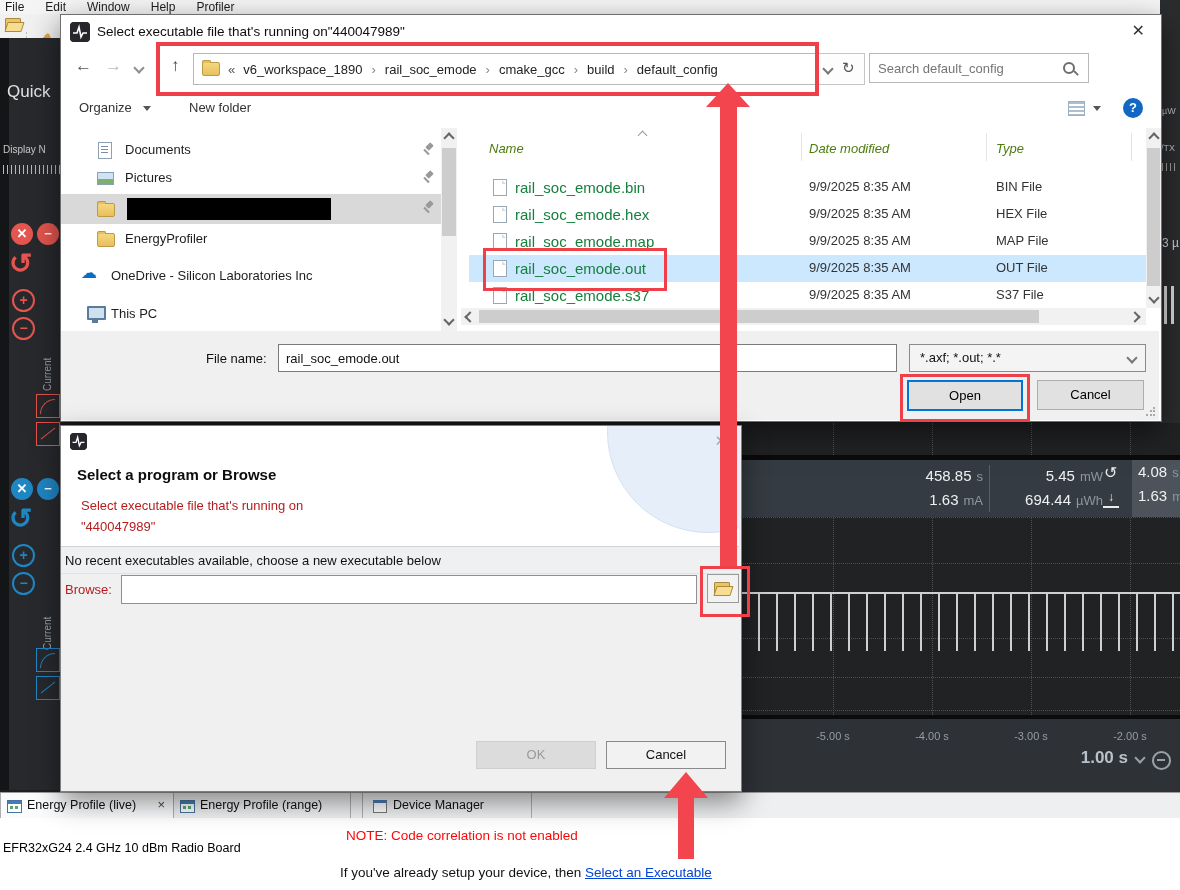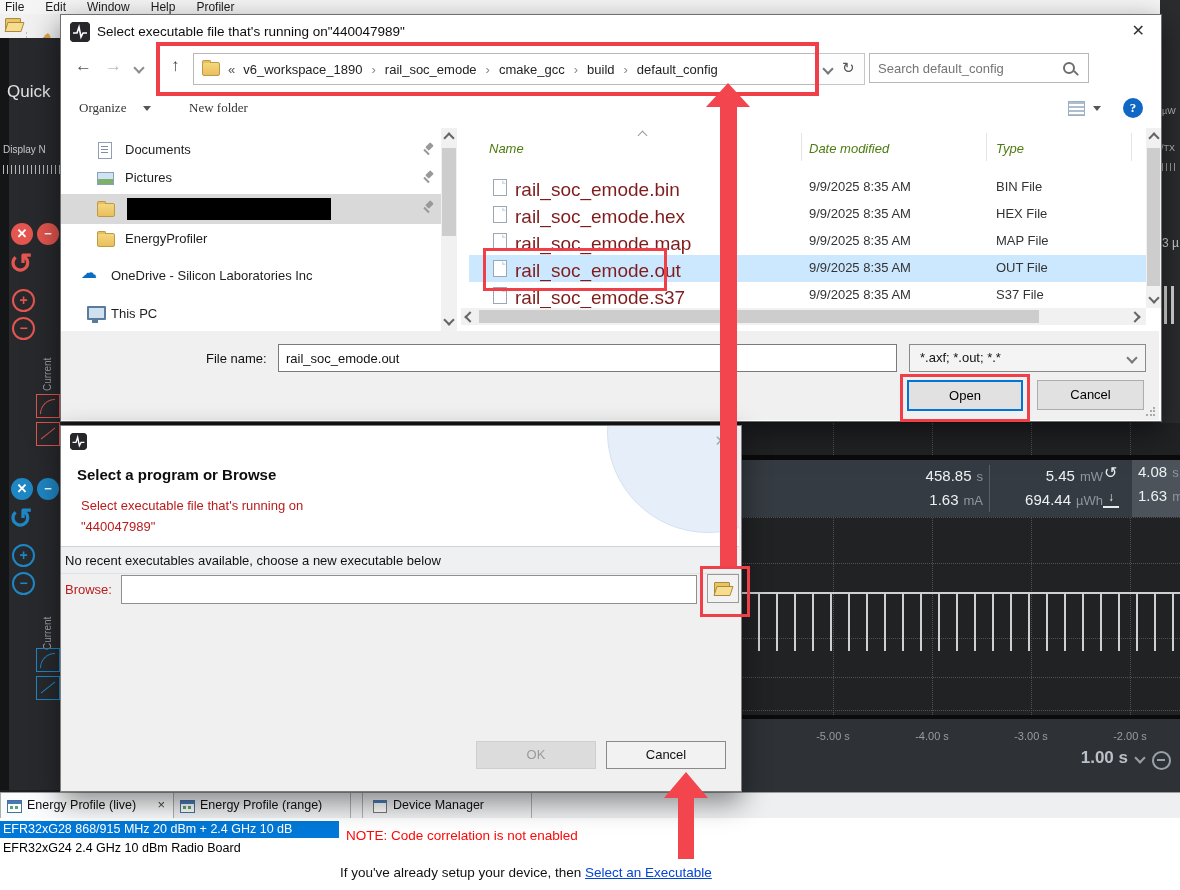--- a/index.html
+++ b/index.html
@@ -122,21 +122,21 @@
   .search-input{position:absolute;border:1px solid #b8b8b8;background:#fff;font-family:"Liberation Sans",sans-serif;
                 font-size:13px;color:#333;padding:0 26px 0 8px;outline:none;}
   .tbar-label{font-size:13px;color:#333;white-space:nowrap;}
   .help-circ{width:20px;height:20px;border-radius:50%;background:#1168c4;color:#fff;text-align:center;line-height:20px;font-size:13px;font-weight:bold;}
   .views{width:15px;height:13px;border:1px solid #9ab0c8;background:
          repeating-linear-gradient(#aebecd 0 2px,transparent 2px 4px);}
   .hdr{font-size:13px;color:#4d7c0f;white-space:nowrap;font-style:italic;}
   .colsep{width:1px;height:28px;background:#e4e4e4;}
   .frow{left:408px;width:679px;height:27px;}
   .frow.sel{background:#cce8ff;}
-  .frow .nm{position:absolute;left:46px;top:5px;font-size:19px;color:#7f1d1d;white-space:nowrap;}
+  .frow .nm{position:absolute;left:46px;top:5px;font-size:15px;color:#15803d;white-space:nowrap;}
   .frow .dt{position:absolute;left:340px;top:5px;font-size:13px;color:#333;white-space:nowrap;}
   .frow .tp{position:absolute;left:527px;top:5px;font-size:13px;color:#333;white-space:nowrap;}
   .frow .ficon{left:24px;top:5px;}
   .scroll-track{background:#f1f1f1;}
   .scroll-thumb{background:#cdcdcd;}
   .side-item{left:0;width:396px;height:28px;}
   .side-item .lbl{position:absolute;font-size:13px;color:#1e1e1e;white-space:nowrap;}
   .redact{background:#000;}
   .fd-footer{left:0;top:316px;width:1098px;height:89px;background:#f0f0f0;}
   .fname-input{position:absolute;border:1px solid #7a7a7a;background:#fff;font-family:"Liberation Sans",sans-serif;font-size:13px;color:#111;padding:0 24px 0 7px;outline:none;}
@@ -289,21 +289,20 @@
       <span class="lbl">Energy Profile (live)</span>
       <span class="x">×</span>
     </div>
     <div class="abs tab" style="left:362px;width:168px;border-left:1px solid #aeaeae;">
       <span class="abs dmicon" style="left:10px;top:7px;"></span>
       <span class="lbl" style="left:30px;">Device Manager</span>
     </div>
   </div>
 
   <div class="abs bottom-white">
-    <div class="abs board-sel">EFR32xG28 868/915 MHz 20 dBm + 2.4 GHz 10 dB</div>
     <div class="abs board-other">EFR32xG24 2.4 GHz 10 dBm Radio Board</div>
     <div class="abs note-red">NOTE: Code correlation is not enabled</div>
     <div class="abs hint">
       <span>If you've already setup your device, then </span><a href="#">Select an Executable</a>
     </div>
   </div>
 
   <div class="abs fdialog">
     <svg class="abs appicon" style="left:9px;top:7px;" width="20" height="20" viewBox="0 0 20 20">
       <rect width="20" height="20" rx="4" fill="#26262b"></rect>
@@ -327,21 +326,21 @@
         <span class="crumb">default_config</span>
       </div>
       <div class="abs combo-group" style="left:754px;top:4px;width:48px;height:30px;">
         <span class="abs chev down" style="left:8px;top:11px;border-color:#777;"></span>
         <span class="abs" style="left:26px;top:5px;font-size:15px;color:#555;">↻</span>
       </div>
       <input class="search-input" style="left: 808px; top: 4px; width: 184px; height: 28px;" placeholder="Search default_config">
       <span class="abs mag" style="left:1002px;top:13px;"></span>
     </div>
 
-    <div class="abs" style="left:0;top:76px;width:1098px;height:36px;background:#fff;font-family:Liberation Serif, serif;">
+    <div class="abs" style="left:0;top:76px;width:1098px;height:36px;background:#fff;">
       <span class="abs tbar-label" style="left:18px;top:9px;">Organize</span>
       <span class="abs tri-down" style="left:82px;top:15px;"></span>
       <span class="abs tbar-label" style="left:128px;top:9px;">New folder</span>
       <span class="abs views" style="right:74px;top:10px;"></span>
       <span class="abs tri-down" style="right:58px;top:15px;"></span>
       <span class="abs help-circ" style="right:16px;top:7px;">?</span>
     </div>
 
     <div class="abs side-item" style="top:122px;">
       <span class="abs docicon" style="left:37px;top:5px;"></span>

